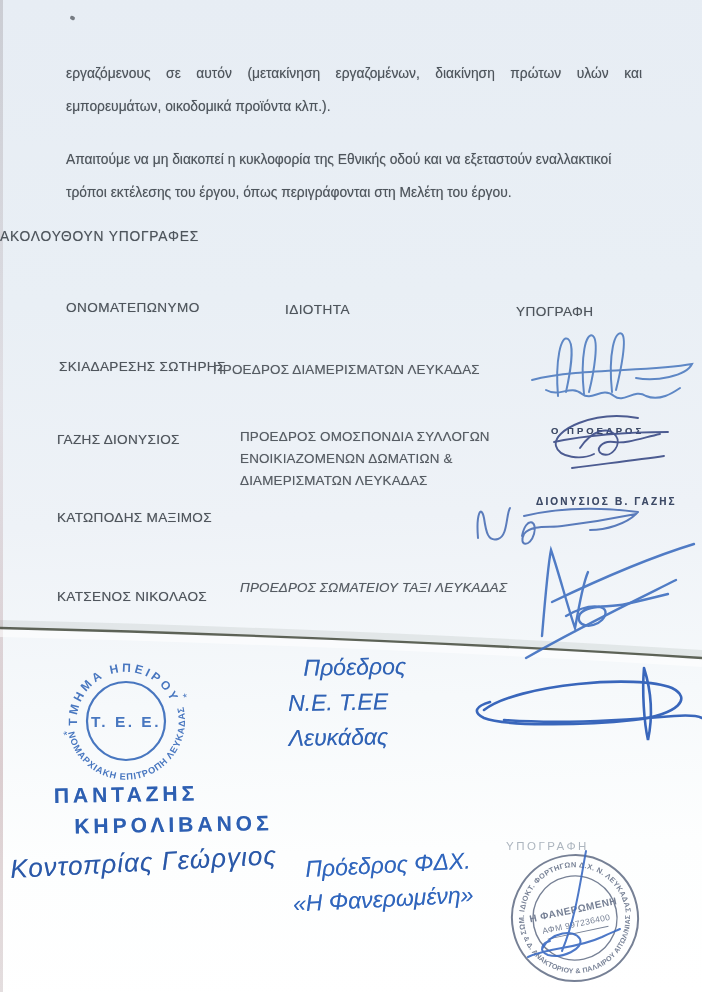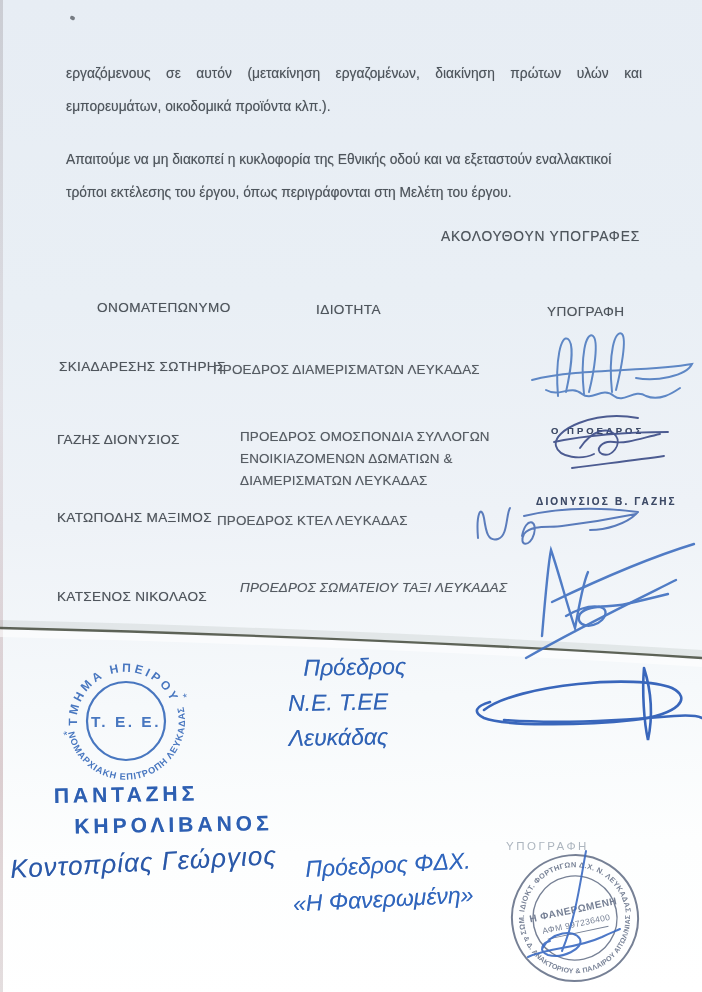--- a/index.html
+++ b/index.html
@@ -7,22 +7,22 @@
     position:relative;width:702px;height:992px;overflow:hidden;
     font-family:"Liberation Sans", sans-serif;
     background:linear-gradient(178deg,#e7edf4 0%,#e9eff5 30%,#eef2f7 52%,#f6f9fb 70%,#fdfefe 85%,#ffffff 100%);
   }
   .edge-left{position:absolute;left:0;top:0;width:3px;height:100%;
     background:linear-gradient(180deg,rgba(120,110,115,.25),rgba(160,120,125,.15) 40%,rgba(150,100,105,.3) 78%,rgba(120,90,95,.2));}
   .speck{position:absolute;left:70px;top:16px;width:5px;height:4px;background:#5a5f66;border-radius:2px;transform:rotate(24deg);opacity:.8;}
   .print{position:absolute;color:#4e555c;text-shadow:0 0 .7px rgba(90,95,100,.55);}
   .para{left:66px;width:576px;font-size:13.8px;line-height:33px;text-align:justify;}
   .p2{text-align:left;}
-  .heading{left:0;top:229px;width:640px;text-align:right;font-size:13.8px;letter-spacing:.8px;}
-  .colhead{font-size:13.6px;letter-spacing:.4px;margin-left:31px;}
+  .heading{left:0;top:229px;width:640px;text-align:left;font-size:13.8px;letter-spacing:.8px;}
+  .colhead{font-size:13.6px;letter-spacing:.4px;}
   .sname{font-size:13.6px;letter-spacing:.3px;color:#4f555c;}
   .stitle{font-size:13.4px;letter-spacing:.2px;color:#565c63;white-space:pre-line;line-height:22px;}
   .stamptext{position:absolute;color:#3d4a66;font-weight:bold;text-shadow:0 0 .5px rgba(61,74,102,.5);margin-top:22px;}
   .hw{position:absolute;color:#2f62b5;text-shadow:0 0 .6px rgba(47,98,181,.45);white-space:pre-line;}
   .hw-role{left:288px;top:650px;font-size:23px;line-height:35px;font-style:italic;text-indent:16px;transform:rotate(-1deg);}
   .hw-caps{left:54px;top:778px;font-size:21px;line-height:31px;letter-spacing:4px;padding-left:20px;text-indent:-20px;transform:rotate(-1deg);font-weight:bold;color:#2d5fb2;}
   .hw-script{left:10px;top:847px;font-size:26px;font-style:italic;letter-spacing:1px;transform:rotate(-3deg);color:#2a58a8;}
   .hw-fdx{left:292px;top:848px;font-size:23px;line-height:34px;font-style:italic;text-indent:14px;transform:rotate(-3deg);color:#2f65bd;}
   .ypografi-faint{position:absolute;left:506px;top:840px;font-size:11.5px;letter-spacing:2.5px;color:#9fa9b4;opacity:.85;}
   .abs{position:absolute;}
@@ -66,21 +66,20 @@
     <g fill="none" stroke="#44548c" stroke-width="1.9" stroke-linecap="round" opacity=".95">
       <path d="M96,10 C52,2 10,22 14,38 C17,50 40,52 52,46"></path>
       <path d="M38,40 C50,22 66,18 74,28 C80,36 70,50 60,46 C52,42 60,32 72,34 C84,36 100,30 118,26"></path>
       <path d="M12,34 C50,26 95,24 126,24"></path>
       <path d="M30,60 C60,56 95,52 122,48"></path>
     </g>
   </svg>
   <div class="stamptext" style="left:536px;top:474px;font-size:10px;letter-spacing:2.2px;">ΔΙΟΝΥΣΙΟΣ Β. ΓΑΖΗΣ</div>
 
   <div class="print sname" style="left:57px;top:510px;">ΚΑΤΩΠΟΔΗΣ ΜΑΞΙΜΟΣ</div>
-  <div class="print stitle" style="left:217px;top:510px;">ΠΡΟΕΔΡΟΣ ΚΤΕΛ ΛΕΥΚΑΔΑΣ</div>
   <svg class="abs" style="left:466px;top:494px;" width="180" height="56" viewBox="0 0 180 56">
     <g fill="none" stroke="#4a6fb5" stroke-width="2" stroke-linecap="round" opacity=".9">
       <path d="M12,44 C10,20 15,10 18,24 C20,38 22,48 32,45 C42,42 40,20 44,14"></path>
       <path d="M56,42 C60,22 72,26 68,40 C64,54 52,52 58,40 C66,30 84,34 96,32 C112,30 140,26 170,20 C160,30 140,36 124,36"></path>
       <path d="M58,22 C100,12 140,14 172,18"></path>
     </g>
   </svg>
 
   <div class="print sname" style="left:57px;top:589px;">ΚΑΤΣΕΝΟΣ ΝΙΚΟΛΑΟΣ</div>
   <div class="print stitle" style="left:240px;top:577px;font-style:italic;">ΠΡΟΕΔΡΟΣ ΣΩΜΑΤΕΙΟΥ ΤΑΞΙ ΛΕΥΚΑΔΑΣ</div>

